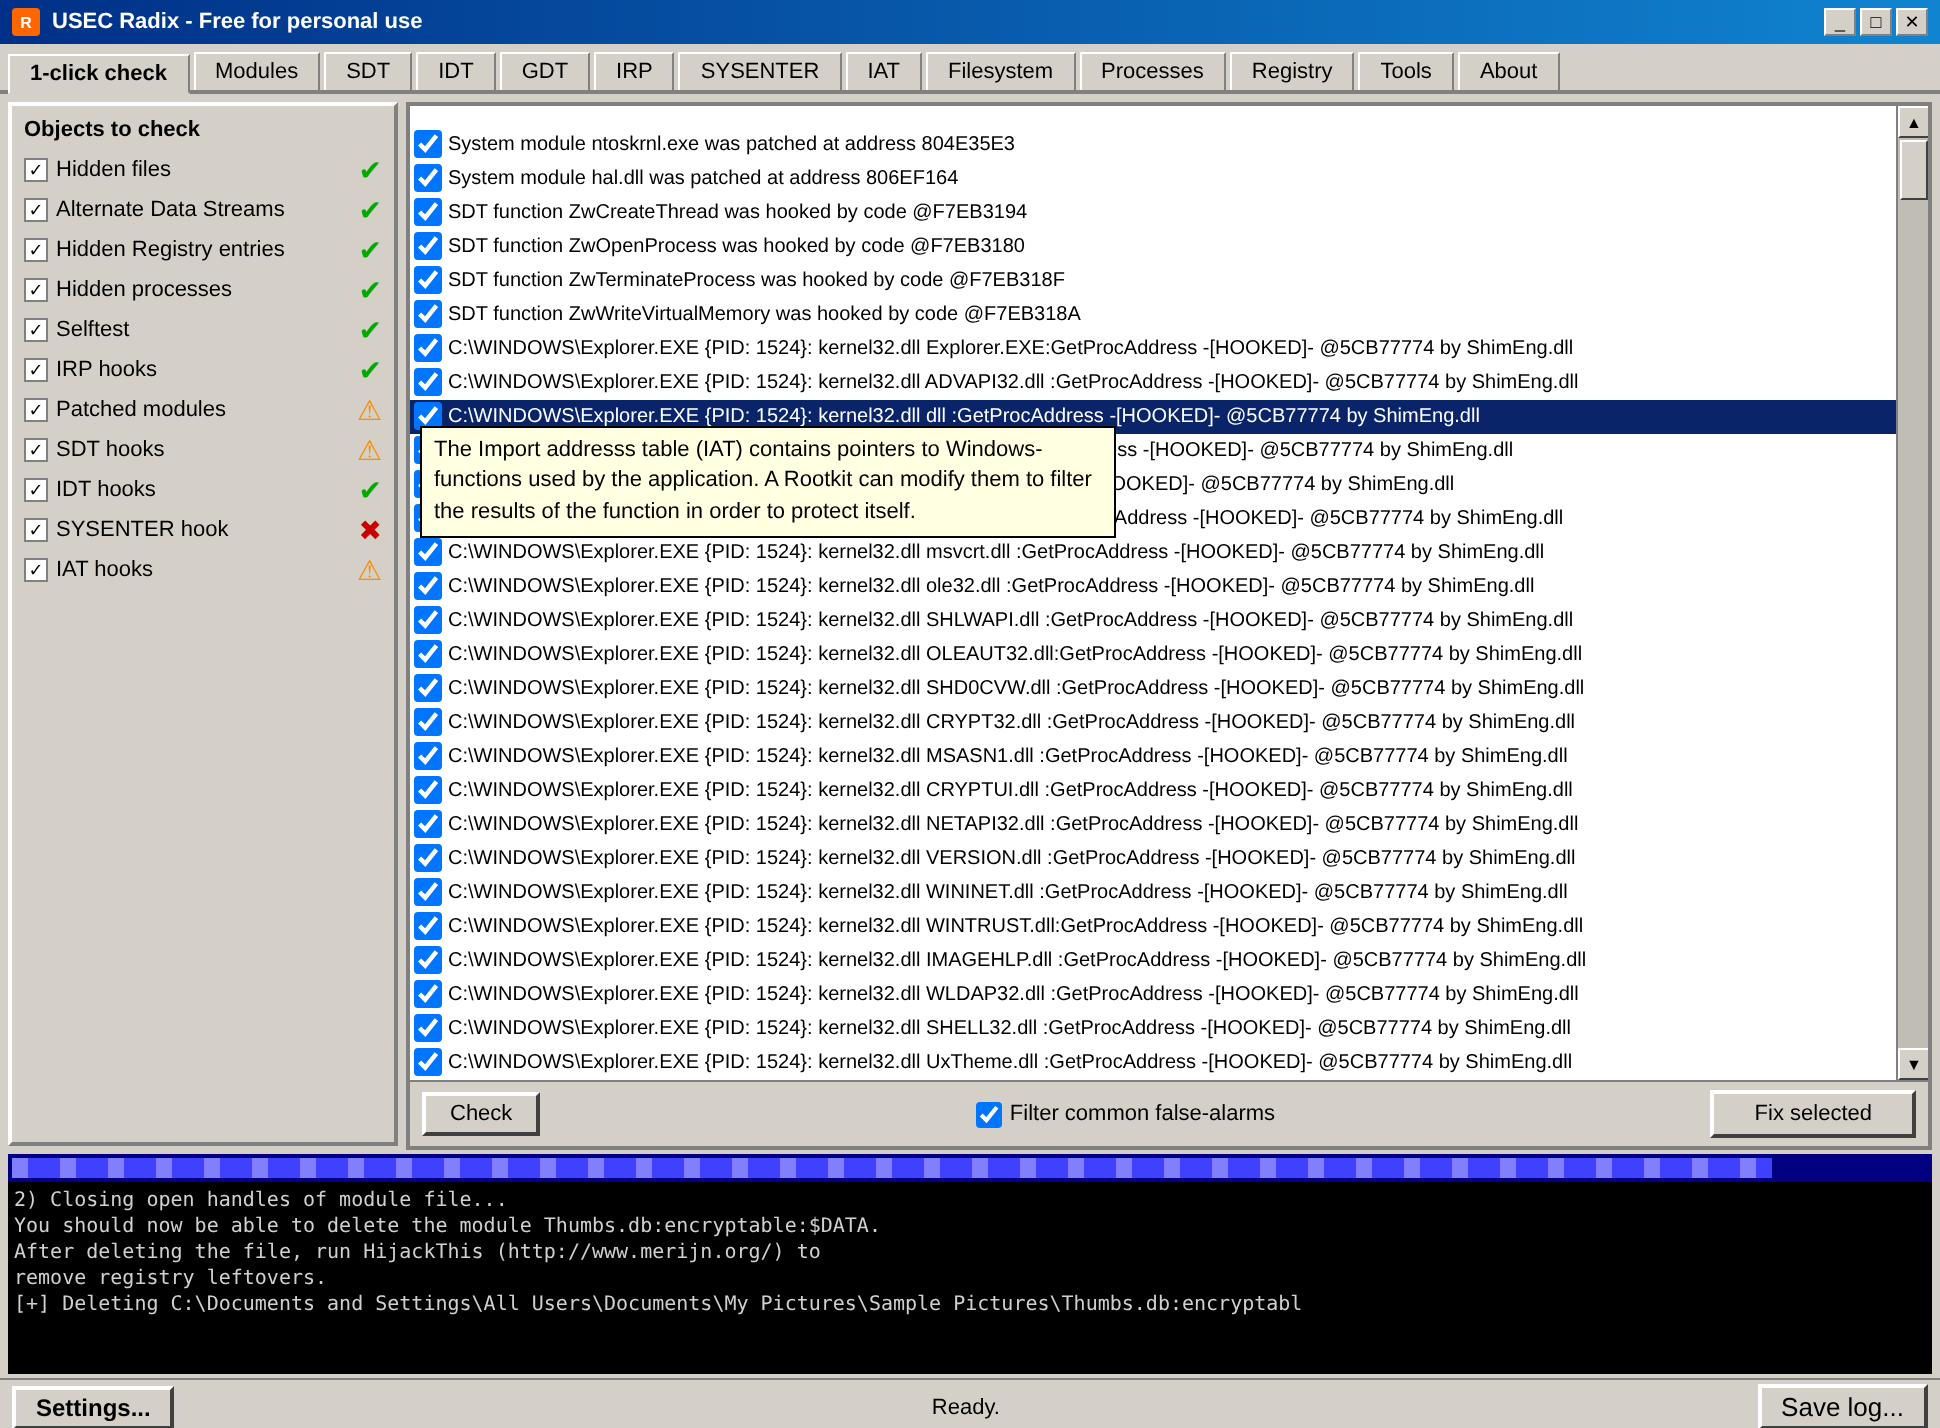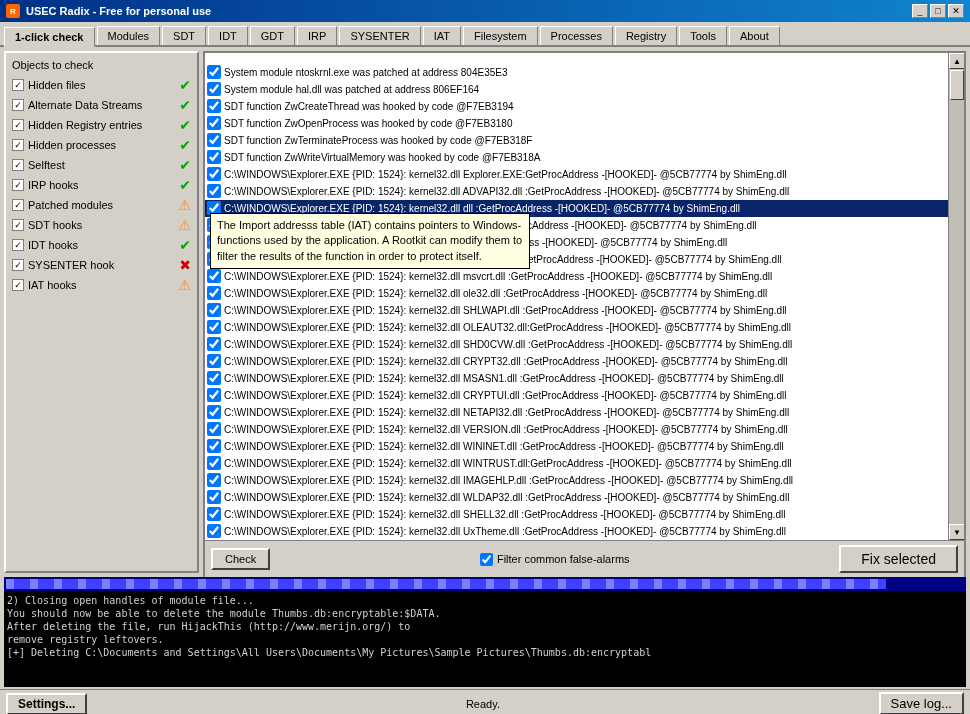--- a/index.html
+++ b/index.html
@@ -101,21 +101,21 @@
       width: 195px;
       border: 2px solid #808080;
       border-top-color: #fff;
       border-left-color: #fff;
       background: #d4d0c8;
       padding: 6px;
       flex-shrink: 0;
     }
     .left-panel-title {
       font-size: 11px;
-      font-weight: normal;
+      font-weight: bold;
       margin-bottom: 6px;
       color: #000;
     }
     .check-item {
       display: flex;
       align-items: center;
       justify-content: space-between;
       margin-bottom: 4px;
       font-size: 11px;
     }
@@ -180,21 +180,21 @@
       flex: 1;
       overflow: hidden;
       text-overflow: ellipsis;
     }
 
     
     .tooltip-box {
       position: absolute;
       top: 213px;
       left: 210px;
-      width: 320px;
+      width: 348px;
       background: #ffffe1;
       border: 1px solid #000;
       padding: 4px 6px;
       font-size: 11px;
       z-index: 10;
       line-height: 1.4;
     }
 
     
     .panel-controls {
@@ -226,21 +226,21 @@
       justify-content: center;
     }
     .fix-btn {
       padding: 4px 20px;
       background: #d4d0c8;
       border: 2px solid;
       border-top-color: #fff;
       border-left-color: #fff;
       border-right-color: #404040;
       border-bottom-color: #404040;
-      font-size: 14px;
+      font-size: 11px;
       cursor: pointer;
       font-family: inherit;
     }
 
     
     .log-section {
       height: 110px;
       background: #000080;
       margin: 0 4px;
       position: relative;

